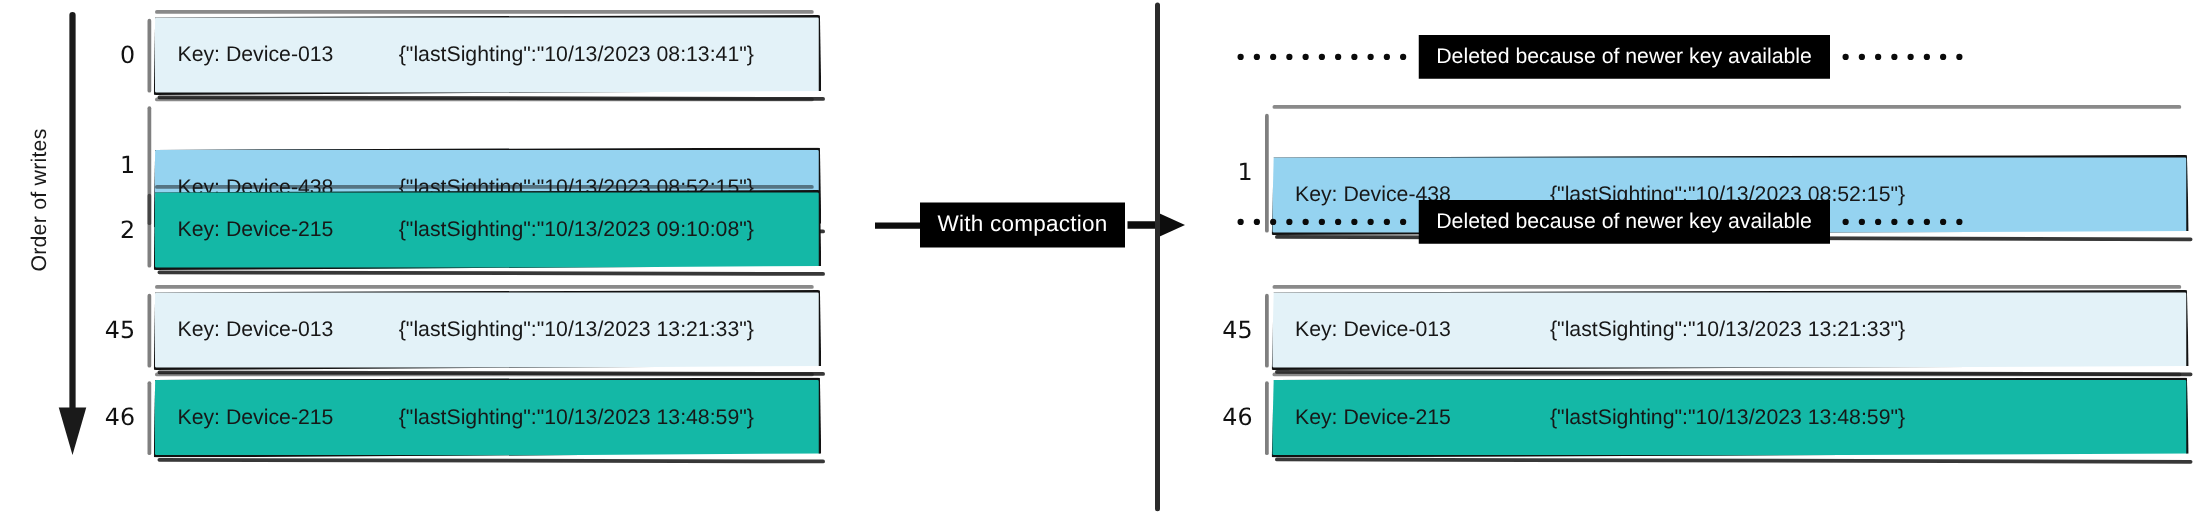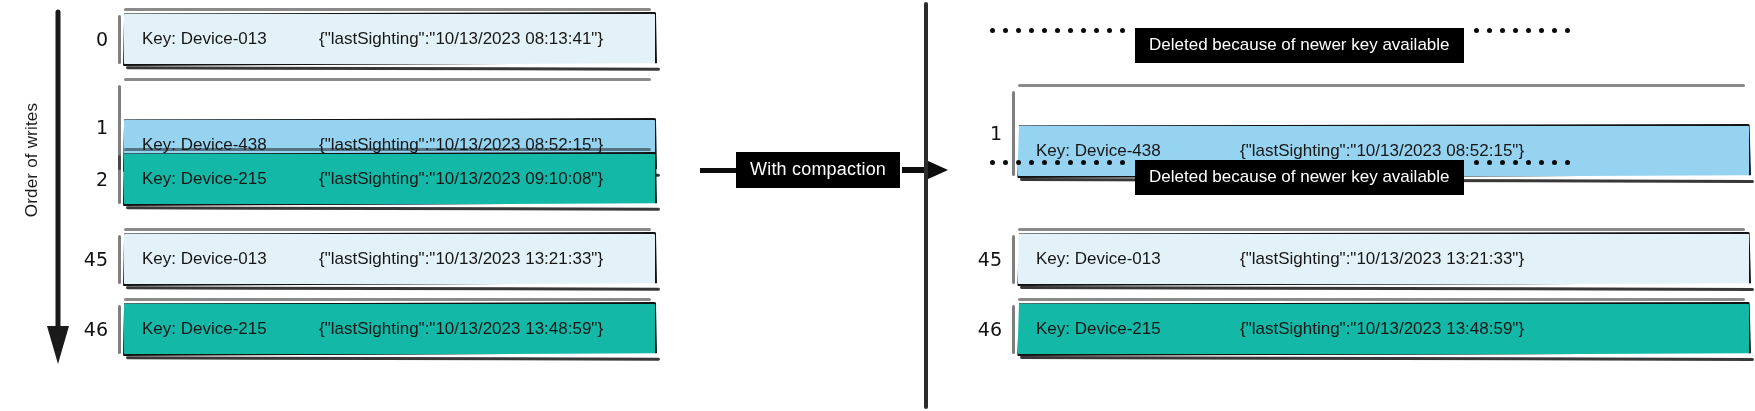--- a/index.html
+++ b/index.html
@@ -45,21 +45,21 @@
     padding-right:14px;
     font-size:19px;
     color:#111;
     font-family:"DejaVu Sans", sans-serif;
     flex:0 0 auto;
   }
   .entry-wrap{position:relative;flex:0 0 auto;}
   .entry-box{
     position:relative;
     box-sizing:border-box;
-    height:54px;
+    height:64px;
     display:flex;
     align-items:center;
     padding:0 18px;
     border:2.5px solid #121212;
     border-radius:3px;
     font-size:17px;
     color:#171717;
     white-space:nowrap;
     
     clip-path:polygon(0.4% 3%, 99.8% 0%, 100% 95%, 0.2% 100%);
@@ -92,21 +92,21 @@
   .compaction-pill{
     background:#000;color:#fff;
     font-size:18px;
     padding:7px 14px 8px;
     white-space:nowrap;
     letter-spacing:.2px;
   }
   .compaction-arrow{width:50px;height:24px;}
 
   
-  .deleted{position:absolute;display:flex;align-items:flex-start;}
+  .deleted{position:absolute;display:flex;align-items:center;}
   .dots{display:flex;align-items:center;gap:8px;}
   .dots .d{width:5px;height:5px;border-radius:50%;background:#0a0a0a;}
   .deleted-pill{
     background:#000;color:#fff;
     font-size:17px;
     padding:7px 14px 8px;
     white-space:nowrap;
     margin:0 10px;
   }
 </style>
@@ -178,21 +178,21 @@
             <span class="entry-key">Key: Device-215</span>
             <span class="entry-val" style="left: 195px;">{"lastSighting":"10/13/2023 13:48:59"}</span>
           </div>
           <div class="sketch-edge"></div>
           <div class="sketch-edge-top"></div>
           <div class="sketch-left"></div>
         </div>
       </div>
     </div>
 
-  <div class="compaction" style="left:700px; top:152px;">
+  <div class="compaction" style="left:700px; top:162px;">
     <div class="compaction-line"></div>
     <div class="compaction-pill">With compaction</div>
     <svg class="compaction-arrow" viewBox="0 0 50 24">
       <line x1="2" y1="12" x2="30" y2="12" stroke="#0d0d0d" stroke-width="6"></line>
       <polygon points="48,12 26,2 26,22" fill="#0d0d0d"></polygon>
     </svg>
   </div>
 
   <div class="divider" style="left:924px;"></div>
 

